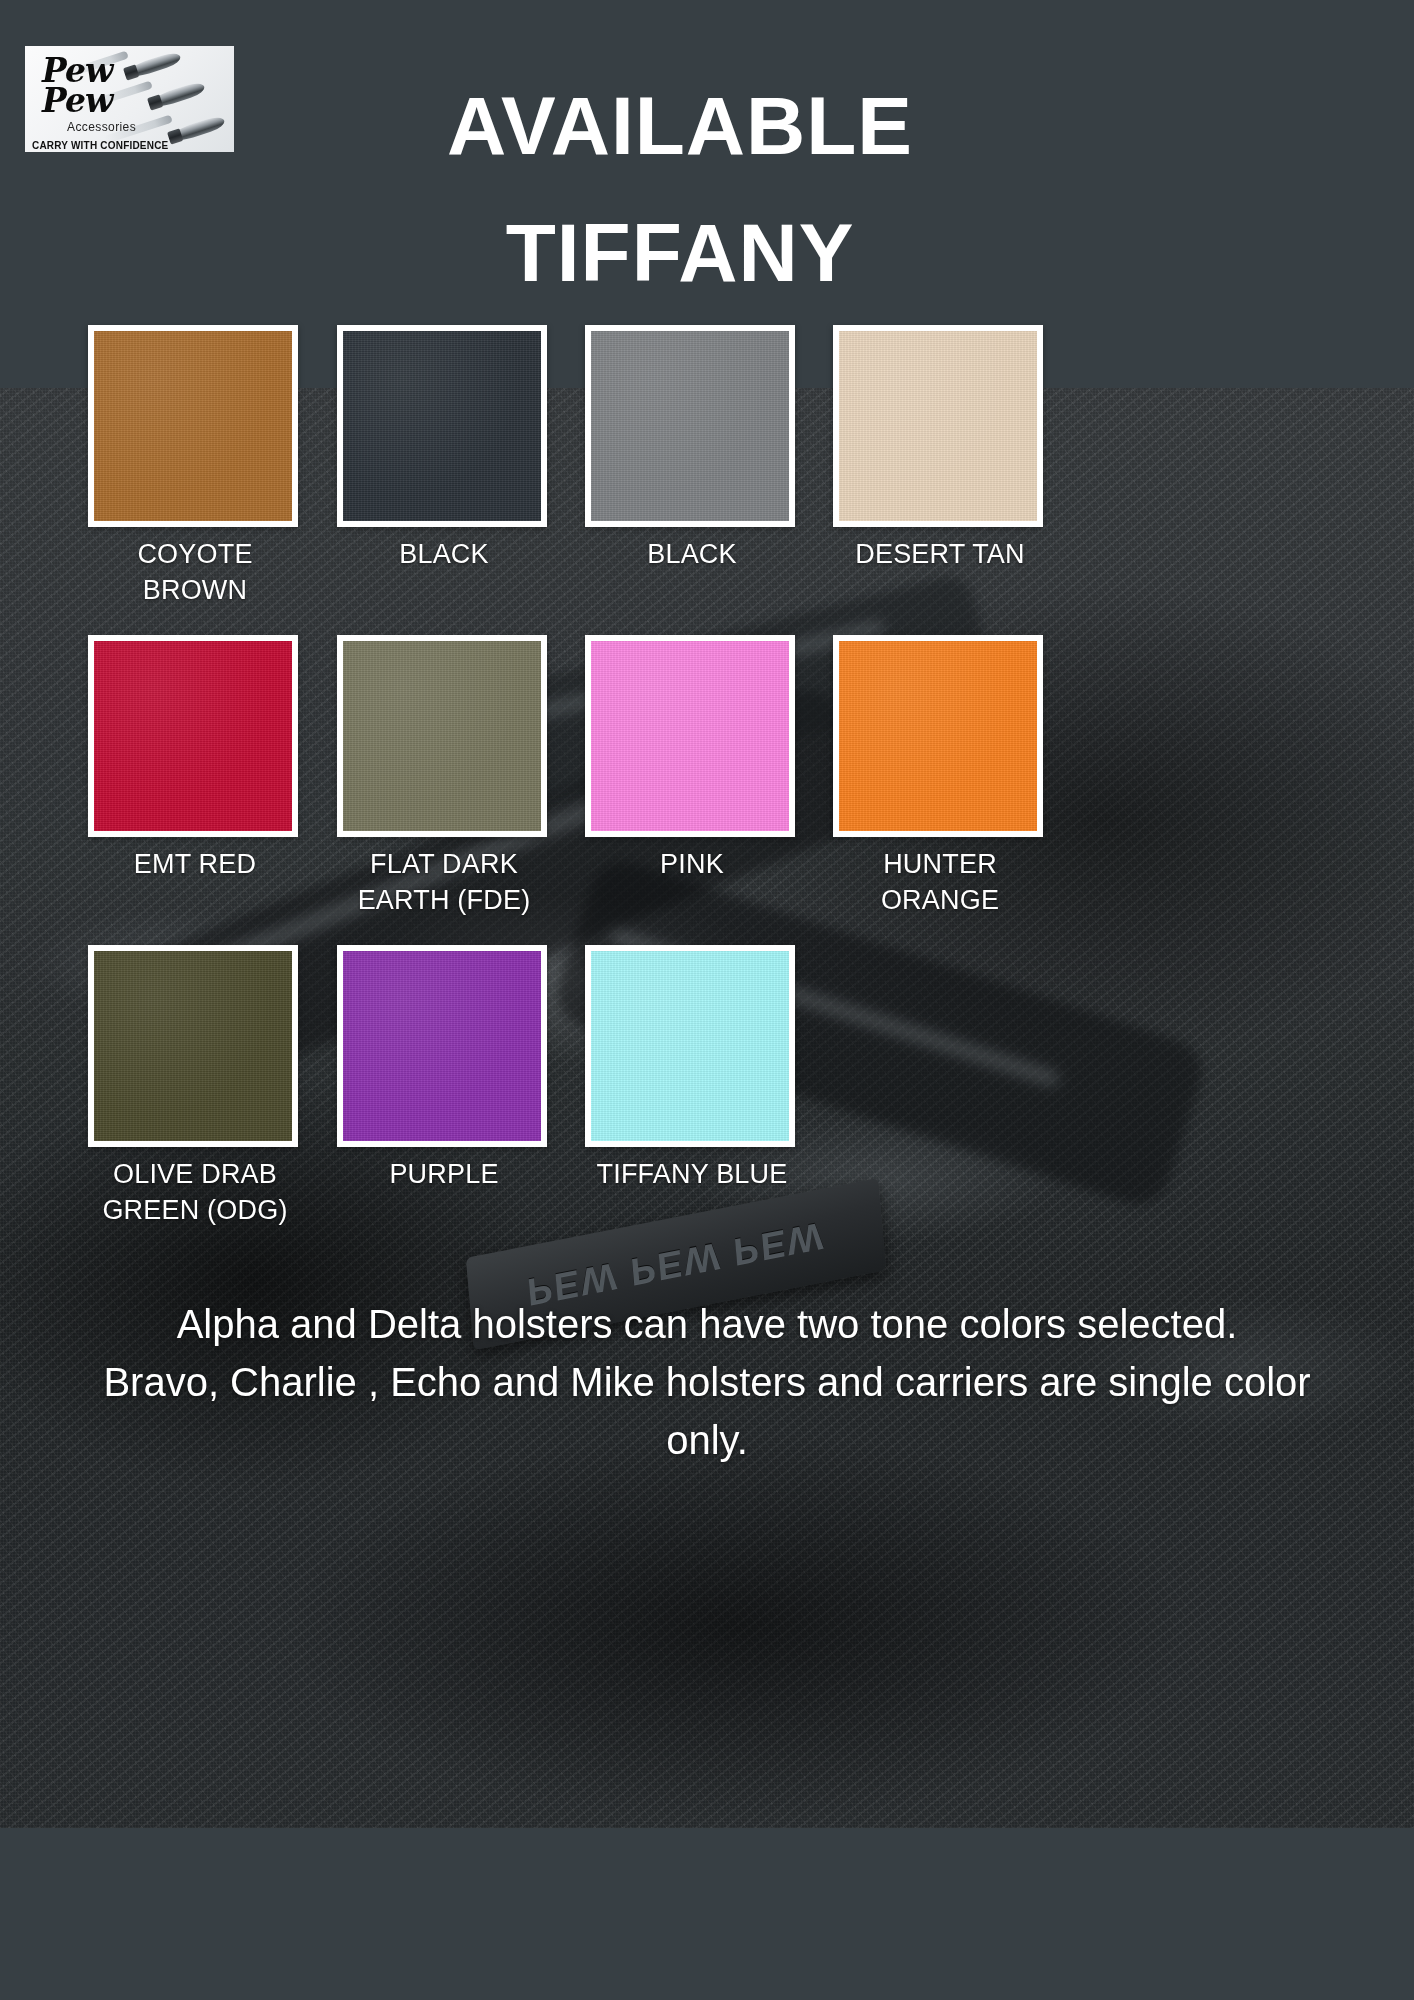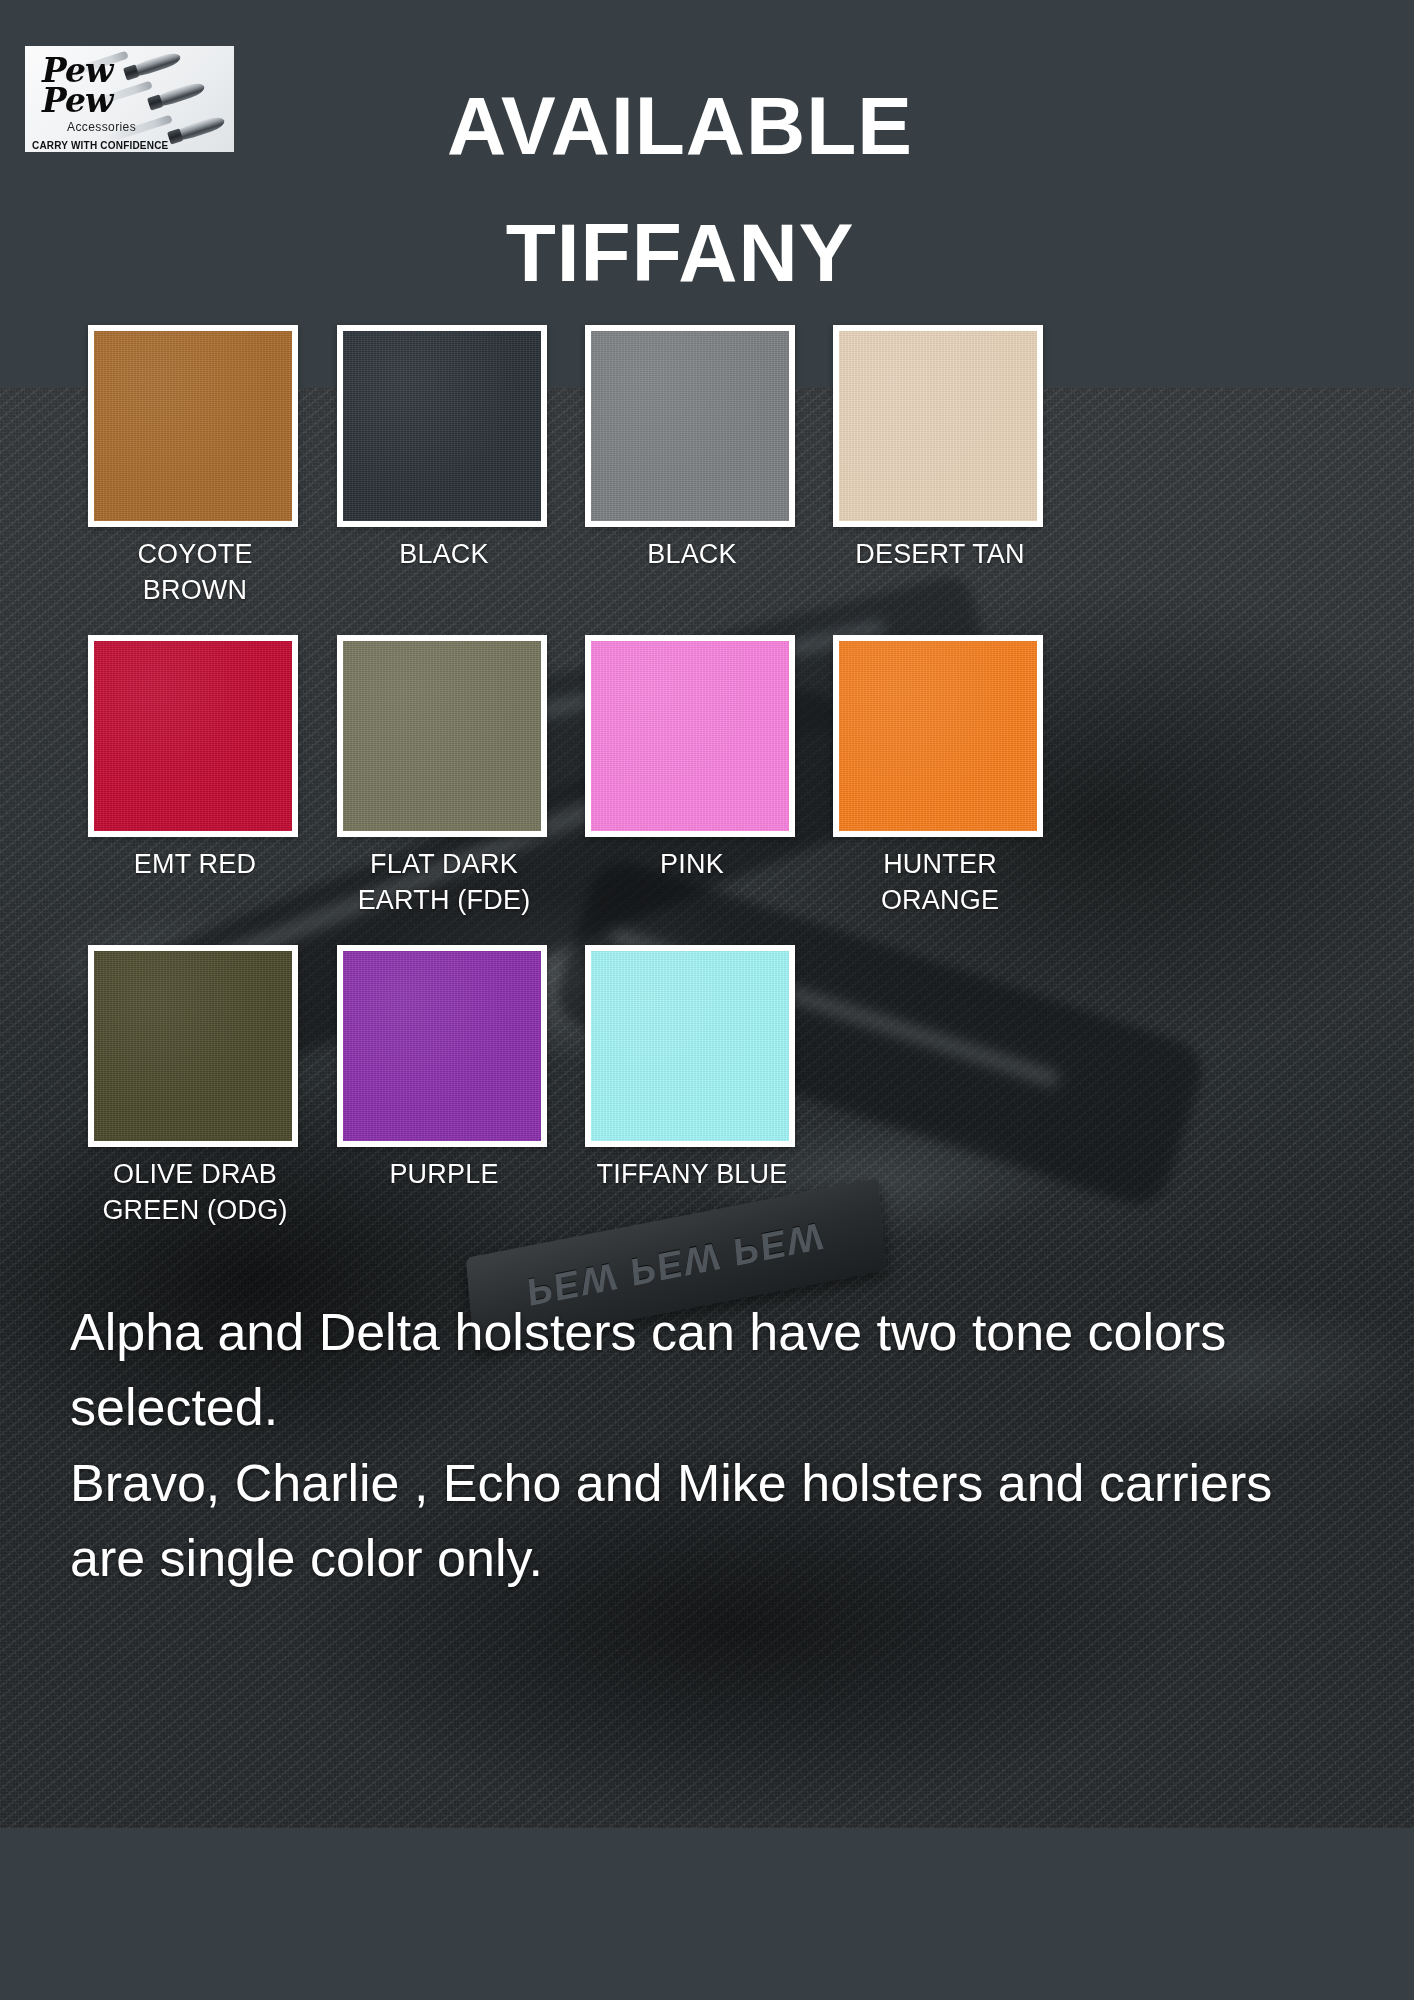--- a/index.html
+++ b/index.html
@@ -269,23 +269,24 @@
     letter-spacing: 0.2px;
     text-shadow: 0 1px 3px rgba(0,0,0,0.6);
   }
 
   
   .footer-note {
     position: absolute;
     left: 0;
     top: 1295px;
     width: 1414px;
+    text-align: center;
     color: #ffffff;
     font-family: "Liberation Sans", sans-serif;
-    font-size: 52px;
+    font-size: 40px;
     line-height: 1.45;
     text-shadow: 0 1px 4px rgba(0,0,0,0.65);
   }
   .footer-note p { margin: 0; padding: 0 70px; }
   .footer-bottom-band {
     position: absolute;
     left: 0;
     top: 1828px;
     width: 1414px;
     height: 172px;

